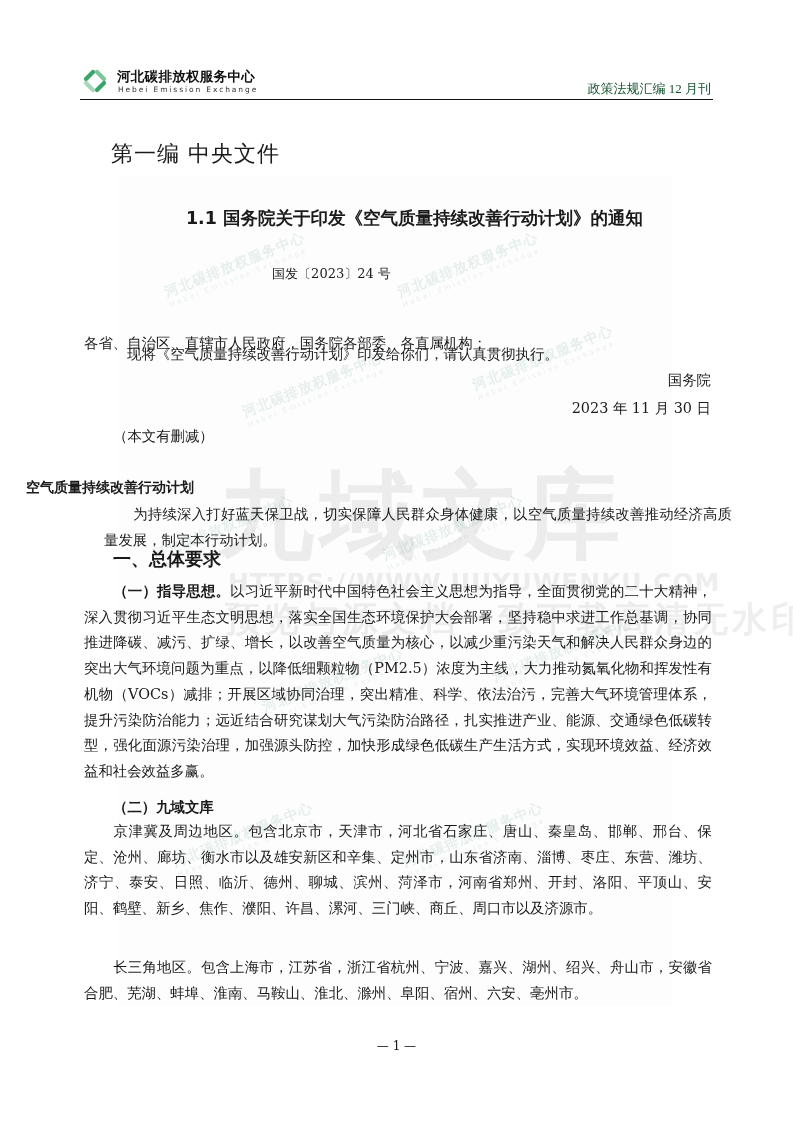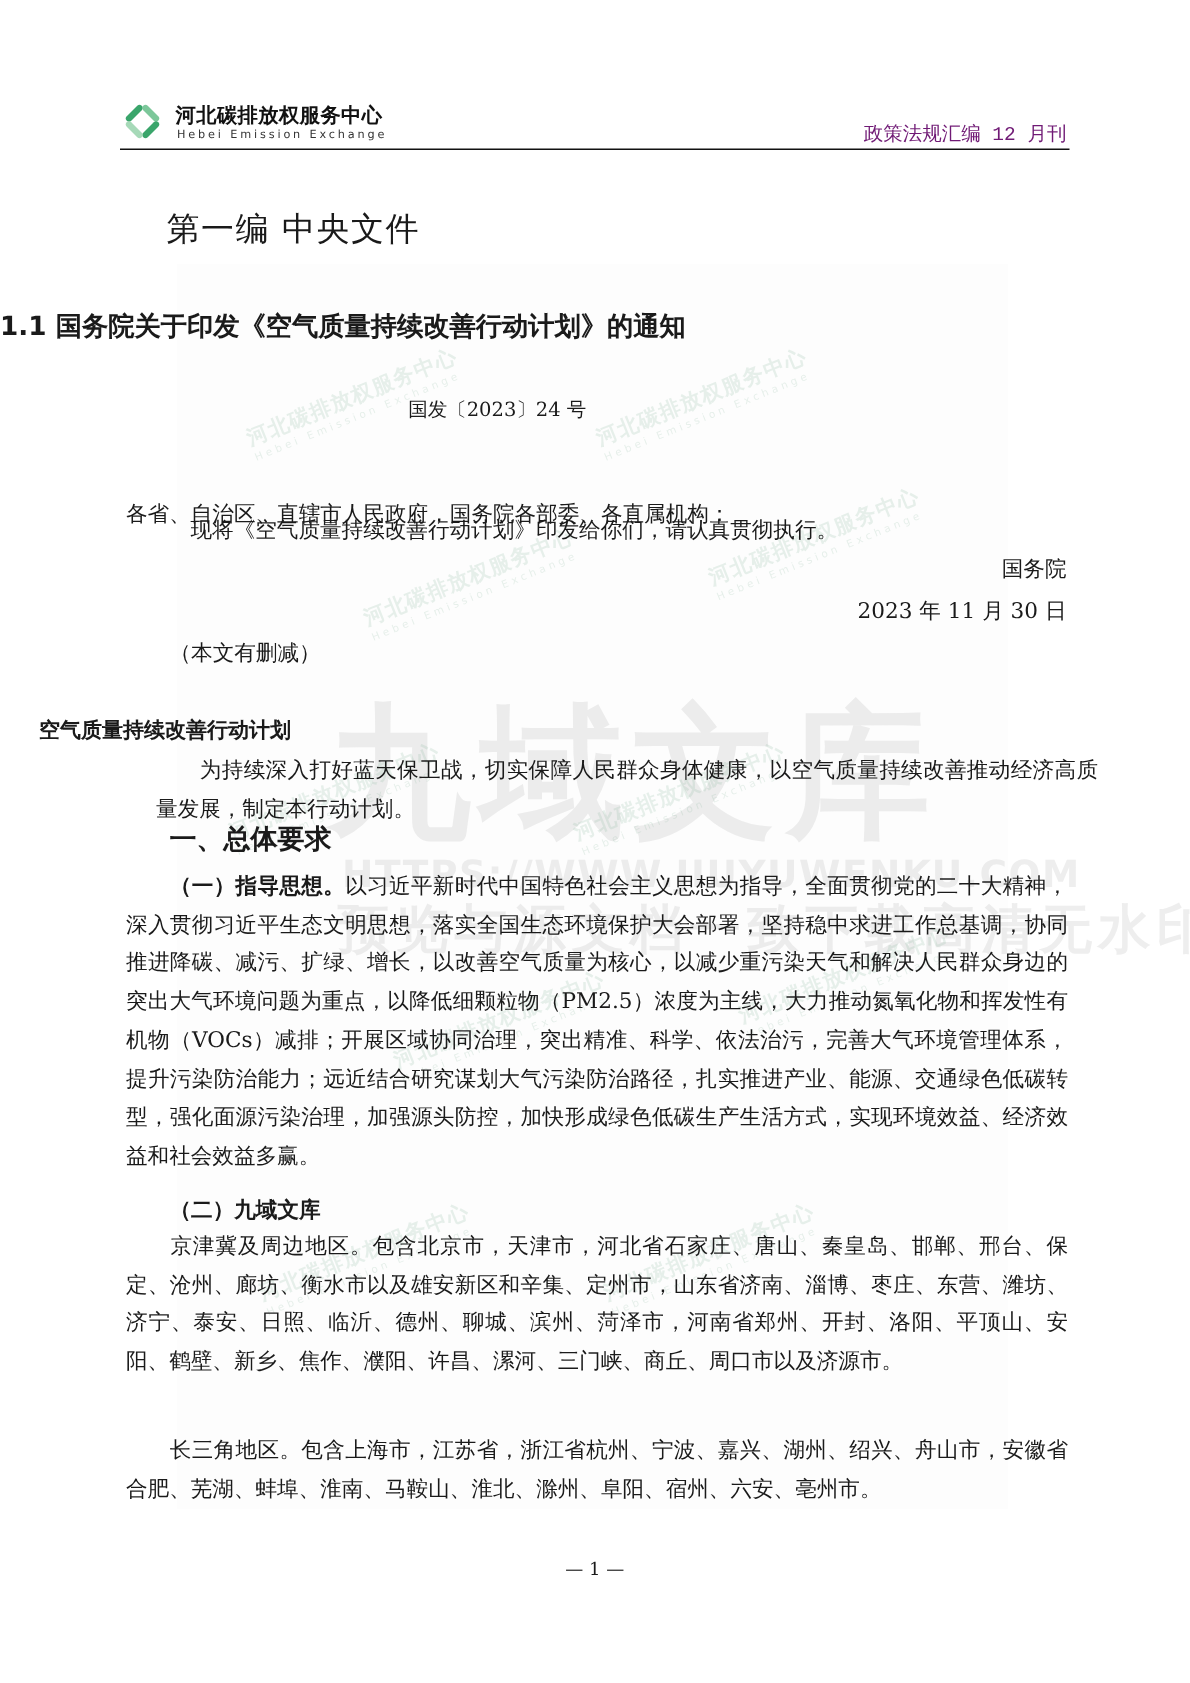--- a/index.html
+++ b/index.html
@@ -11,40 +11,40 @@
 
   
   .hdr { position: absolute; left: 80px; top: 62px; width: 633px; height: 38px; z-index: 2; }
   .hdr-rule { position: absolute; left: 80px; top: 99px; width: 633px; height: 0;
               border-top: 1.3px solid #111; z-index: 2; }
   .logo { position: absolute; left: 0; top: 4px; width: 30px; height: 30px; }
   .brand-cn { position: absolute; left: 37px; top: 6px; font-family: "DejaVu Sans", sans-serif;
               font-weight: bold; font-size: 13.5px; letter-spacing: 0.3px; color: #111; }
   .brand-en { position: absolute; left: 38px; top: 23px; font-family: "DejaVu Sans", sans-serif;
               font-size: 7.5px; letter-spacing: 1.9px; color: #333; }
-  .hdr-right { position: absolute; right: 2px; top: 18px; font-size: 13px; color: #701a75;
-               font-family: Liberation Mono, monospace; }
+  .hdr-right { position: absolute; right: 2px; top: 18px; font-size: 13px; color: #14532d;
+               font-family: Liberation Serif, serif; }
 
   
   .wm-big { position: absolute; z-index: 1; color: rgba(150,150,150,0.16);
             font-family: "DejaVu Sans", sans-serif; font-weight: bold; white-space: nowrap; }
   .wm-big.l1 { left: 218px; top: 452px; font-size: 96px; letter-spacing: 6px; }
   .wm-big.l2 { left: 228px; top: 568px; font-size: 25px; letter-spacing: 1px; }
   .wm-big.l3 { left: 225px; top: 596px; font-size: 35px; letter-spacing: 4px; }
   .wm-small { position: absolute; z-index: 1; transform: rotate(-22deg); transform-origin: left top;
               color: rgba(120,170,140,0.17); white-space: nowrap; font-family: "DejaVu Sans", sans-serif; }
   .wm-small .cn { font-size: 14px; font-weight: bold; display: block; letter-spacing: 1px; }
   .wm-small .en { font-size: 7px; letter-spacing: 2.5px; display: block; }
 
   
   .content { position: absolute; left: 0; top: 0; width: 793px; z-index: 3; }
   .t { position: absolute; white-space: nowrap; font-size: 14.4px; line-height: 1; }
   .part-title { left: 111px; top: 143px; font-family: "DejaVu Sans", sans-serif; font-weight: normal;
                 font-size: 22px; letter-spacing: 1px; }
-  .notice-title { left: 0; width: 643px; text-align: left; top: 210px;
+  .notice-title { left: 0; width: 643px; text-align: right; top: 210px;
                   font-family: "DejaVu Sans", sans-serif; font-weight: bold; font-size: 17.5px; }
   .doc-no { left: 0; width: 663px; text-align: center; top: 267px; font-size: 13px; }
   .right { right: 82px; }
   .plan-title { left: 0; width: 793px; top: 480px;
                 font-family: "DejaVu Sans", sans-serif; font-weight: bold; font-size: 14px; margin-left: 26px; }
   .bold { font-family: "DejaVu Sans", sans-serif; font-weight: bold; }
   .para { position: absolute; left: 84px; width: 628px; font-size: 14.4px; line-height: 25.7px;
           text-align: justify; text-align-last: left; }
   .para .ind { display: inline-block; width: 29px; }
   .page-no { left: 0; width: 793px; text-align: center; top: 1040px; font-size: 12px; }

